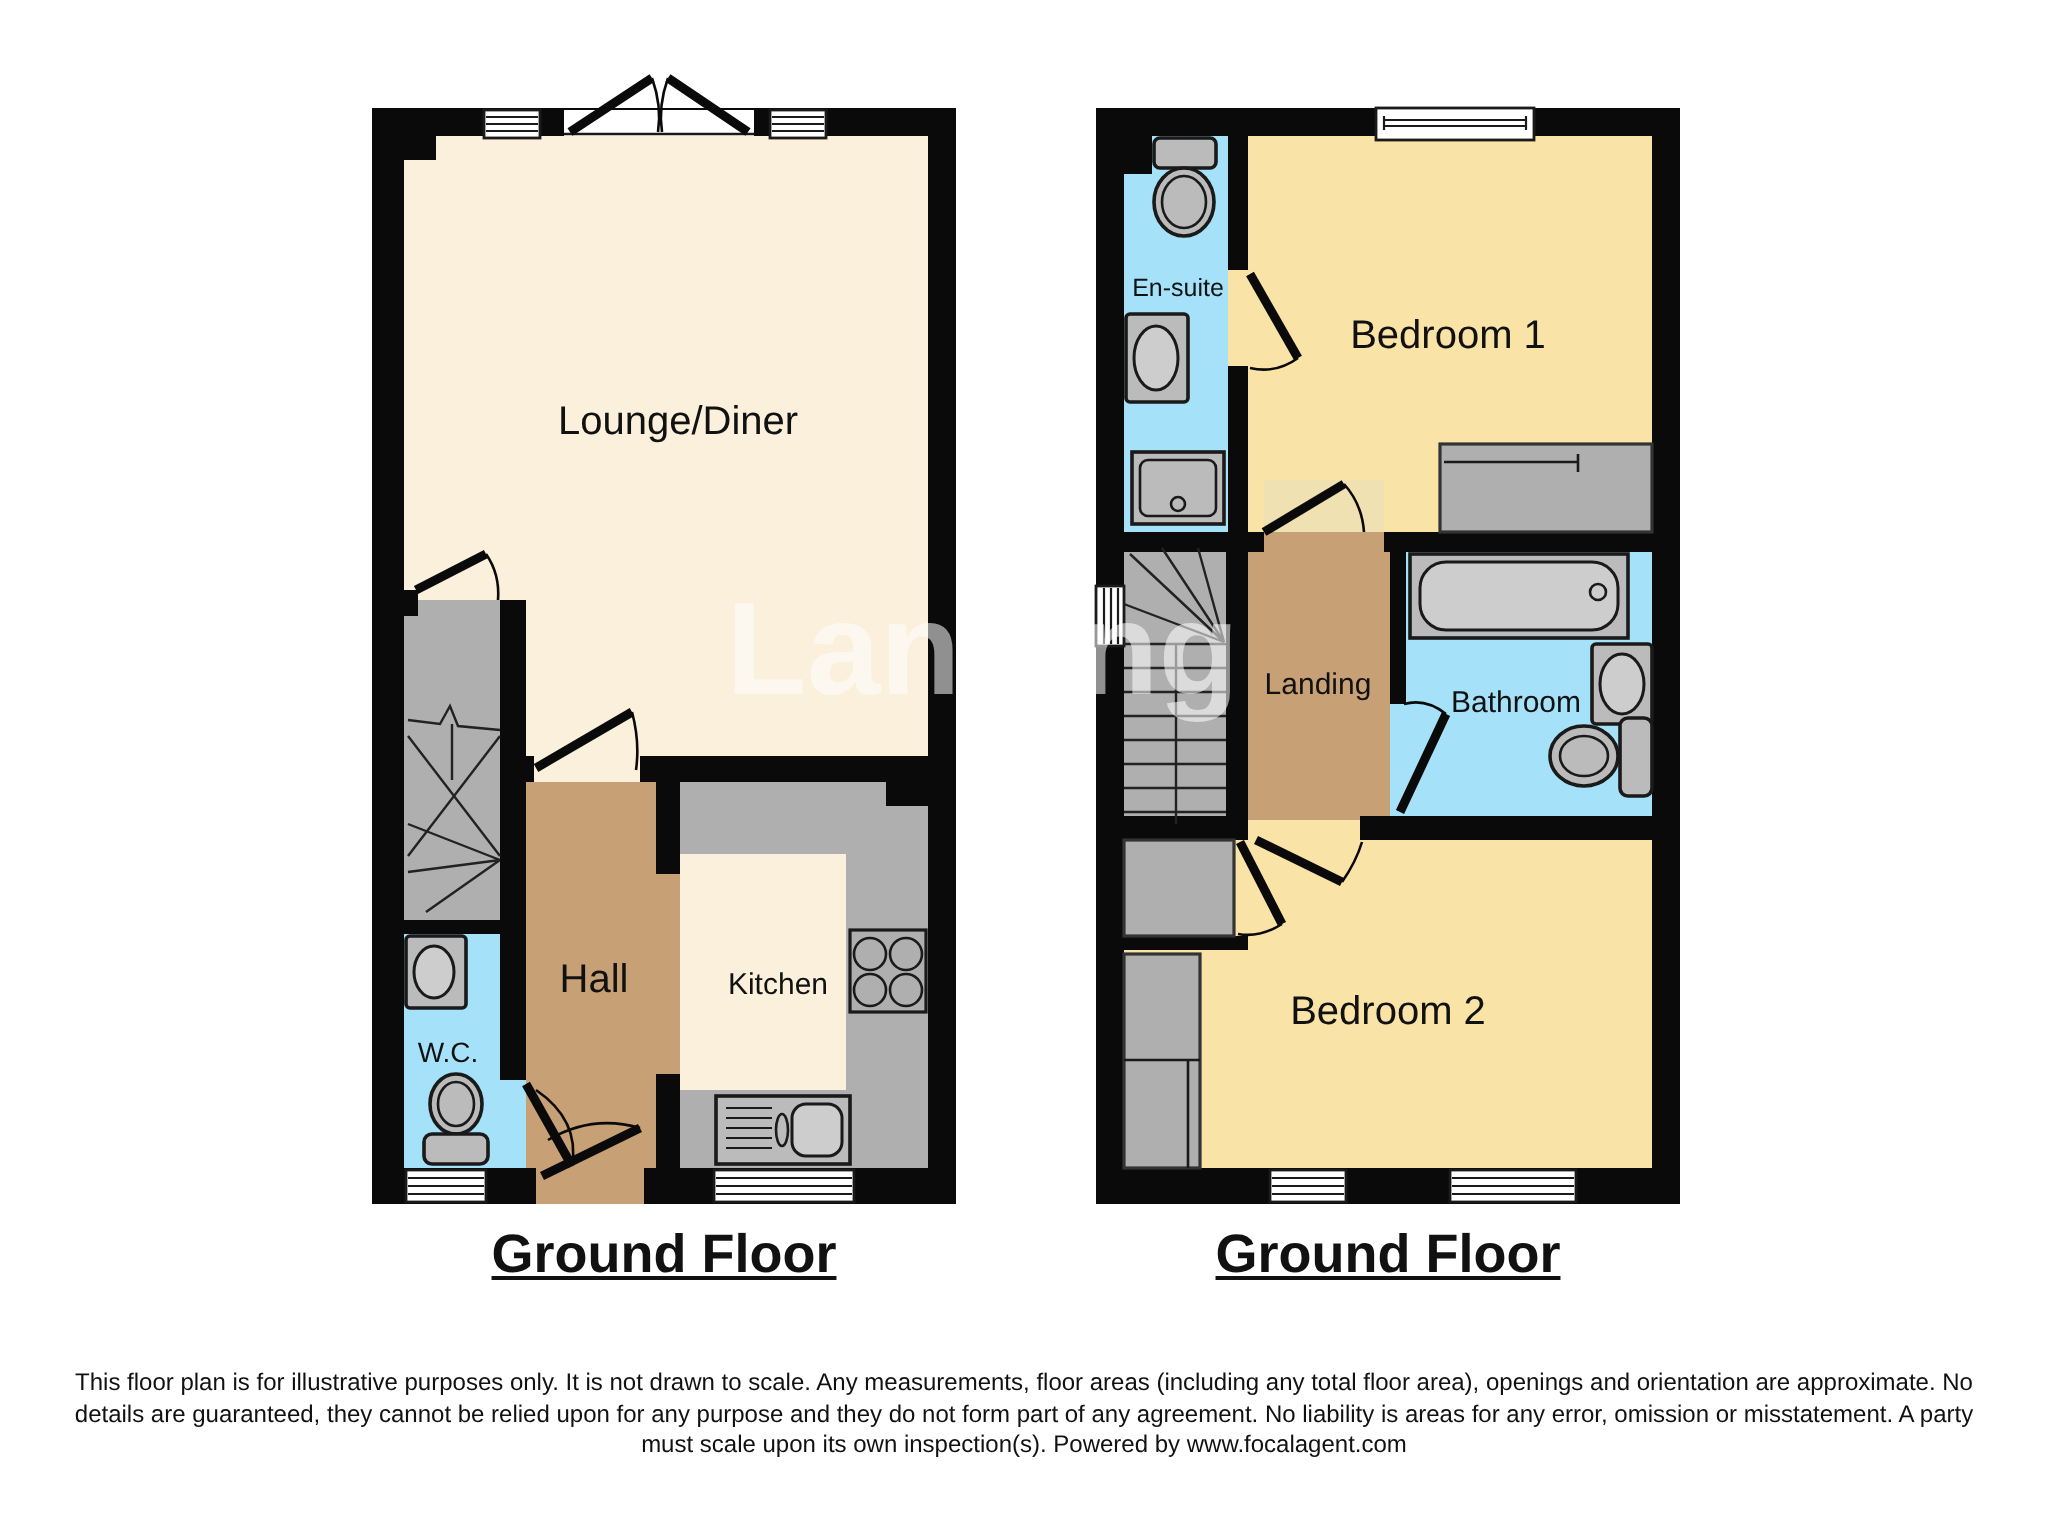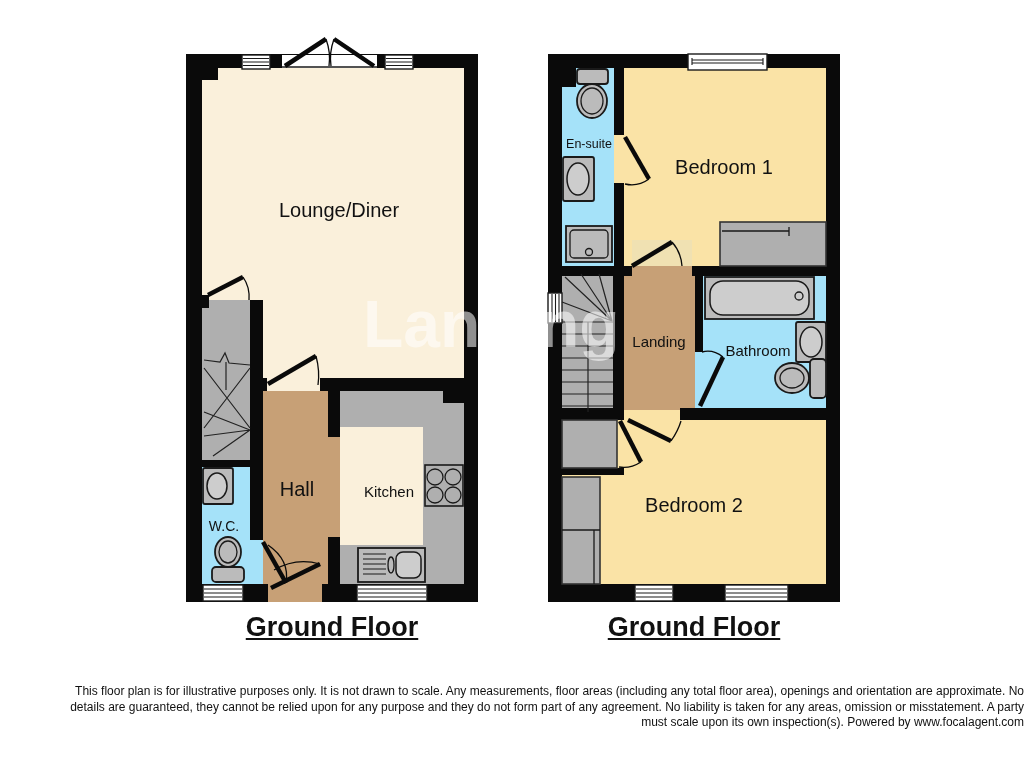--- a/index.html
+++ b/index.html
@@ -20,21 +20,21 @@
   .leaf{stroke:var(--wall);stroke-width:4.5;fill:none;}
   .arc{stroke:var(--wall);stroke-width:1.3;fill:none;}
   text.lbl{fill:var(--text);text-anchor:middle;font-family:"Liberation Sans",sans-serif;}
   .s20{font-size:20px;} .s15{font-size:15px;} .s14{font-size:14px;} .s12{font-size:12.5px;}
   .floor-title{position:absolute;top:612px;width:292px;text-align:center;
                font-size:27px;font-weight:bold;color:var(--text);text-decoration:underline;}
   #watermark{position:absolute;left:363px;top:286px;font-size:66px;font-weight:bold;
              color:var(--watermark);white-space:nowrap;pointer-events:none;}
   #disclaimer{position:absolute;left:0;top:684px;width:1024px;text-align:center;
               font-size:12px;line-height:15.5px;color:var(--text);}
-  #disclaimer div{white-space:nowrap;text-align:right;}
+  #disclaimer div{white-space:nowrap;}
 </style>
 </head>
 <body>
 
 <div id="stage">
 
 <svg width="1024" height="768" viewBox="0 0 1024 768">
 
   <g>
     <rect class="wall" x="186" y="54" width="292" height="548"></rect>
@@ -254,17 +254,17 @@
   </g>
 </svg>
 
 <div id="watermark">Landing</div>
 
 <div class="floor-title" style="left:186px;">Ground Floor</div>
 <div class="floor-title" style="left:548px;">Ground Floor</div>
 
 <div id="disclaimer">
   <div>This floor plan is for illustrative purposes only. It is not drawn to scale. Any measurements, floor areas (including any total floor area), openings and orientation are approximate. No</div>
-  <div>details are guaranteed, they cannot be relied upon for any purpose and they do not form part of any agreement. No liability is taken for any areas, omission or misstatement. A party</div>
+  <div>details are guaranteed, they cannot be relied upon for any purpose and they do not form part of any agreement. No liability is areas for any error, omission or misstatement. A party</div>
   <div>must scale upon its own inspection(s). Powered by www.focalagent.com</div>
 </div>
 
 </div>
 
 </body></html>

